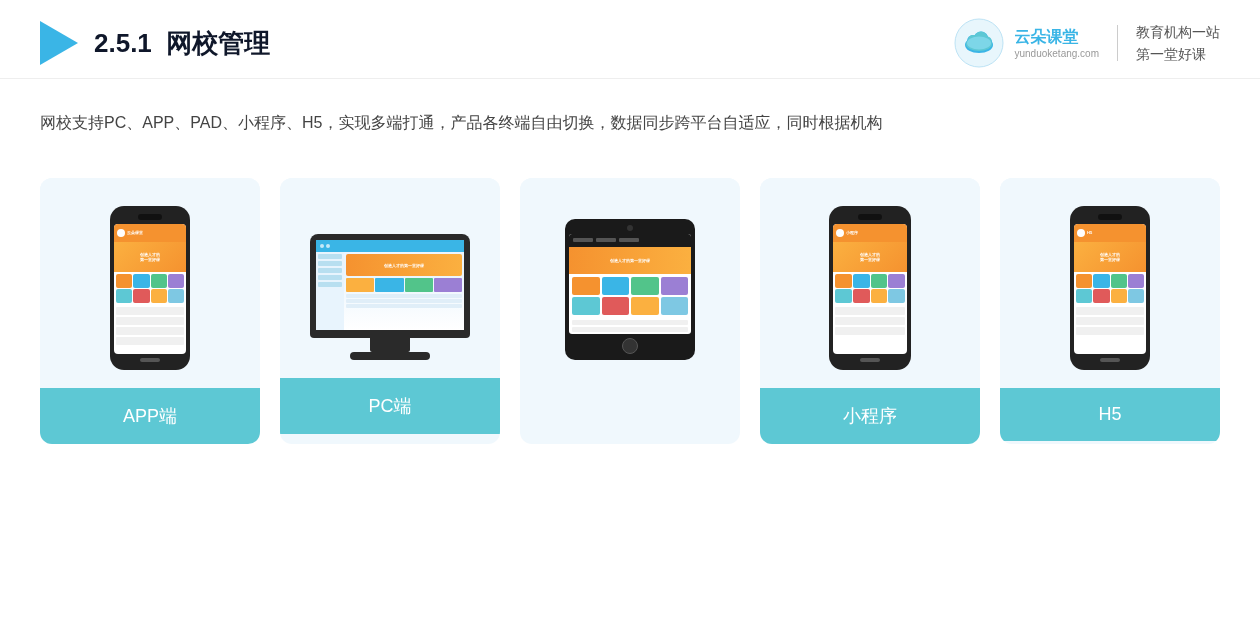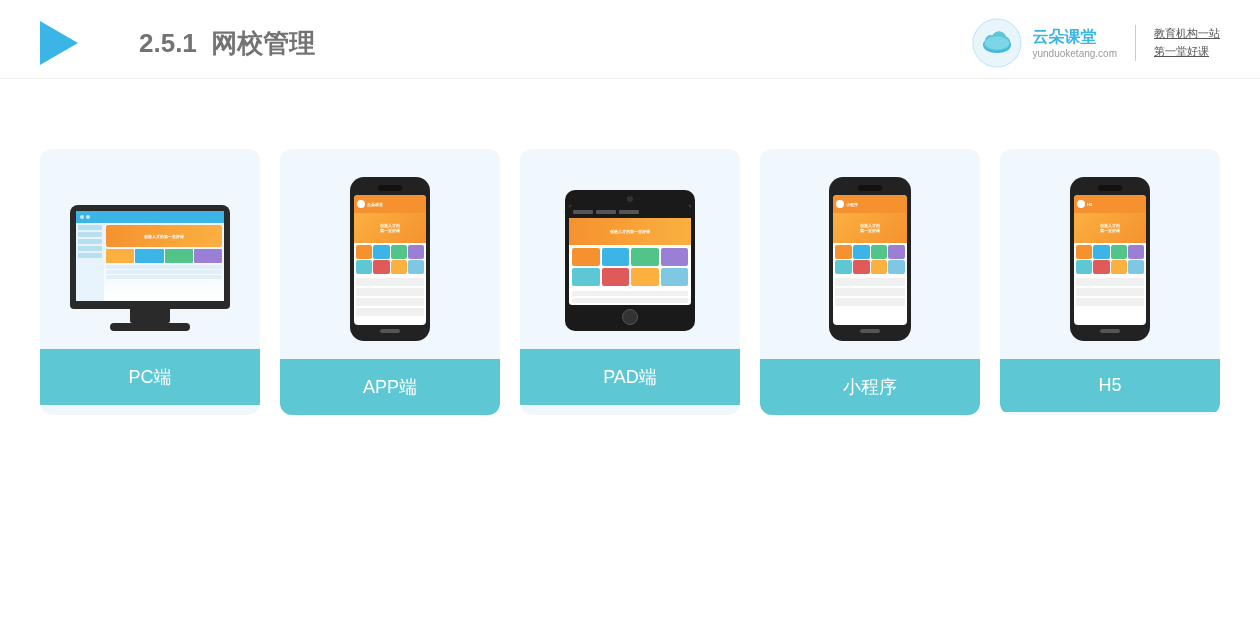--- a/index.html
+++ b/index.html
@@ -36,23 +36,22 @@
     .logo-triangle {
       width: 0;
       height: 0;
       border-top: 22px solid transparent;
       border-bottom: 22px solid transparent;
       border-left: 38px solid #3ab5e6;
     }
 
     .header-title {
       font-size: 26px;
-      color: #737373;
+      color: #0f172a;
       font-weight: 400;
-      margin-left: 45px;
     }
 
     .header-title span {
       font-weight: 700;
     }
 
     .header-right {
       display: flex;
       align-items: center;
       gap: 8px;
@@ -509,24 +508,23 @@
     }
 
     .divider-line {
       width: 1px;
       height: 36px;
       background: #ccc;
       margin: 0 8px;
     }
 
     .edu-slogan {
-      font-size: 11px;
+      font-size: 14px;
       color: #555;
       line-height: 1.6;
-      text-decoration: underline;
     }
   </style>
 </head>
 <body>
 
 <div class="page-container">
 
   <div class="header">
     <div class="header-left">
       <div class="logo-triangle"></div>
@@ -559,23 +557,63 @@
       </div>
       <div class="divider-line"></div>
       <div class="edu-slogan">
         <div>教育机构一站</div>
         <div>第一堂好课</div>
       </div>
     </div>
   </div>
 
   <div class="description">
+    <div>网校支持PC、APP、PAD、小程序、H5，实现多端打通，产品各终端自由切换，数据同步跨平台自适应，同时根据机构</div>
   </div>
 
   <div class="cards-section">
+
+    <div class="device-card">
+      <div class="device-image-area">
+        <div class="phone-device">
+          <div class="phone-outer">
+            <div class="phone-notch"></div>
+            <div class="phone-screen">
+              <div class="phone-screen-inner">
+                <div class="phone-header">
+                  <div class="phone-logo-dot"></div>
+                  <span class="phone-header-text">云朵课堂</span>
+                </div>
+                <div class="phone-banner">
+                  <span class="phone-banner-text">创造人才的<br>第一堂好课</span>
+                </div>
+                <div class="phone-grid">
+                  <div class="phone-grid-item c-orange"></div>
+                  <div class="phone-grid-item c-blue"></div>
+                  <div class="phone-grid-item c-green"></div>
+                  <div class="phone-grid-item c-purple"></div>
+                  <div class="phone-grid-item c-teal"></div>
+                  <div class="phone-grid-item c-red"></div>
+                  <div class="phone-grid-item c-yellow"></div>
+                  <div class="phone-grid-item c-lightblue"></div>
+                </div>
+                <div class="phone-courses">
+                  <div class="phone-course-row"></div>
+                  <div class="phone-course-row"></div>
+                  <div class="phone-course-row"></div>
+                  <div class="phone-course-row"></div>
+                </div>
+              </div>
+            </div>
+            <div class="phone-home"></div>
+          </div>
+        </div>
+      </div>
+      <div class="device-label">APP端</div>
+    </div>
 
     <div class="device-card">
       <div class="device-image-area">
         <div class="pc-monitor">
           <div class="monitor-screen-outer">
             <div class="monitor-screen">
               <div class="screen-content">
                 <div class="screen-header-bar">
                   <div class="screen-dot"></div>
                   <div class="screen-dot"></div>
@@ -611,59 +649,20 @@
           <div class="monitor-bottom"></div>
           <div class="monitor-stand"></div>
           <div class="monitor-base"></div>
         </div>
       </div>
       <div class="device-label">PC端</div>
     </div>
 
     <div class="device-card">
       <div class="device-image-area">
-        <div class="phone-device">
-          <div class="phone-outer">
-            <div class="phone-notch"></div>
-            <div class="phone-screen">
-              <div class="phone-screen-inner">
-                <div class="phone-header">
-                  <div class="phone-logo-dot"></div>
-                  <span class="phone-header-text">云朵课堂</span>
-                </div>
-                <div class="phone-banner">
-                  <span class="phone-banner-text">创造人才的<br>第一堂好课</span>
-                </div>
-                <div class="phone-grid">
-                  <div class="phone-grid-item c-orange"></div>
-                  <div class="phone-grid-item c-blue"></div>
-                  <div class="phone-grid-item c-green"></div>
-                  <div class="phone-grid-item c-purple"></div>
-                  <div class="phone-grid-item c-teal"></div>
-                  <div class="phone-grid-item c-red"></div>
-                  <div class="phone-grid-item c-yellow"></div>
-                  <div class="phone-grid-item c-lightblue"></div>
-                </div>
-                <div class="phone-courses">
-                  <div class="phone-course-row"></div>
-                  <div class="phone-course-row"></div>
-                  <div class="phone-course-row"></div>
-                  <div class="phone-course-row"></div>
-                </div>
-              </div>
-            </div>
-            <div class="phone-home"></div>
-          </div>
-        </div>
-      </div>
-      <div class="device-label">APP端</div>
-    </div>
-
-    <div class="device-card">
-      <div class="device-image-area">
         <div class="pad-device">
           <div class="pad-outer">
             <div class="pad-camera"></div>
             <div class="pad-screen">
               <div class="pad-screen-inner">
                 <div class="pad-header">
                   <div class="pad-header-item"></div>
                   <div class="pad-header-item"></div>
                   <div class="pad-header-item"></div>
                 </div>
@@ -683,21 +682,20 @@
                 <div class="pad-rows">
                   <div class="pad-row"></div>
                   <div class="pad-row"></div>
                 </div>
               </div>
             </div>
             <div class="pad-home-btn"></div>
           </div>
         </div>
       </div>
-      <div class="device-label">PAD端</div>
     </div>
 
     <div class="device-card">
       <div class="device-image-area">
         <div class="phone-device mini-phone">
           <div class="phone-outer">
             <div class="phone-notch"></div>
             <div class="phone-screen">
               <div class="phone-screen-inner">
                 <div class="phone-header">

